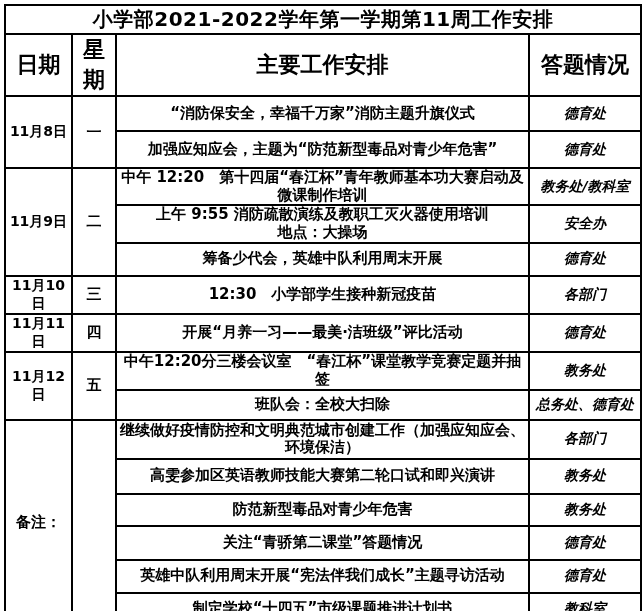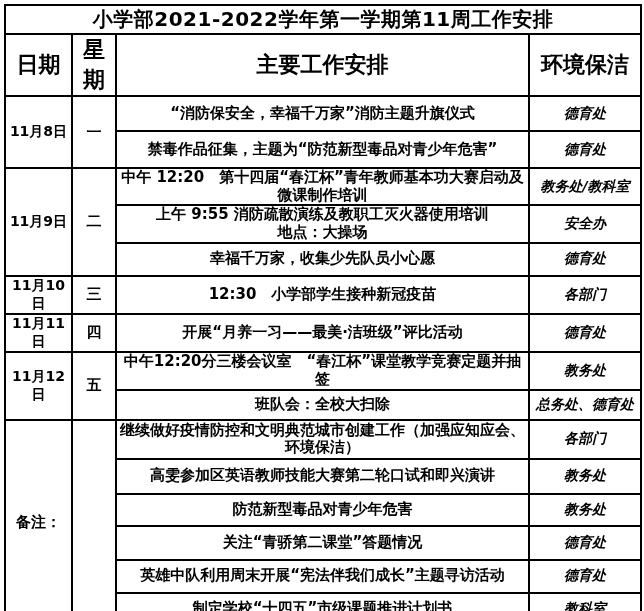--- a/index.html
+++ b/index.html
@@ -62,47 +62,47 @@
 
     <tbody>
         <tr class="r-title">
       <td colspan="4">小学部2021-2022学年第一学期第11周工作安排</td>
     </tr>
 
     <tr class="r-head">
       <td>日期</td>
       <td>星期</td>
       <td>主要工作安排</td>
-      <td>环境保洁</td>
+      <td>答题情况</td>
     </tr>
 
     <tr style="height:35px">
       <td rowspan="2" class="date-cell">11月8日</td>
       <td rowspan="2" class="week-cell">一</td>
       <td class="work-cell">“消防保安全，幸福千万家”消防主题升旗仪式</td>
       <td class="dept-cell">德育处</td>
     </tr>
     <tr style="height:37px">
-      <td class="work-cell">禁毒作品征集，主题为“防范新型毒品对青少年危害”</td>
+      <td class="work-cell">加强应知应会，主题为“防范新型毒品对青少年危害”</td>
       <td class="dept-cell">德育处</td>
     </tr>
 
     <tr style="height:35px">
       <td rowspan="3" class="date-cell">11月9日</td>
       <td rowspan="3" class="week-cell">二</td>
       <td class="work-cell">中午 12:20　第十四届“春江杯”青年教师基本功大赛启动及微课制作培训</td>
       <td class="dept-cell">教务处/教科室</td>
     </tr>
     <tr style="height:34px">
       <td class="work-cell">上午 9:55 消防疏散演练及教职工灭火器使用培训
 地点：大操场</td>
       <td class="dept-cell">安全办</td>
     </tr>
     <tr style="height:33px">
-      <td class="work-cell">幸福千万家，收集少先队员小心愿</td>
+      <td class="work-cell">筹备少代会，英雄中队利用周末开展</td>
       <td class="dept-cell">德育处</td>
     </tr>
 
     <tr style="height:34px">
       <td class="date-cell">11月10日</td>
       <td class="week-cell">三</td>
       <td class="work-cell">12:30　小学部学生接种新冠疫苗</td>
       <td class="dept-cell">各部门</td>
     </tr>
 

